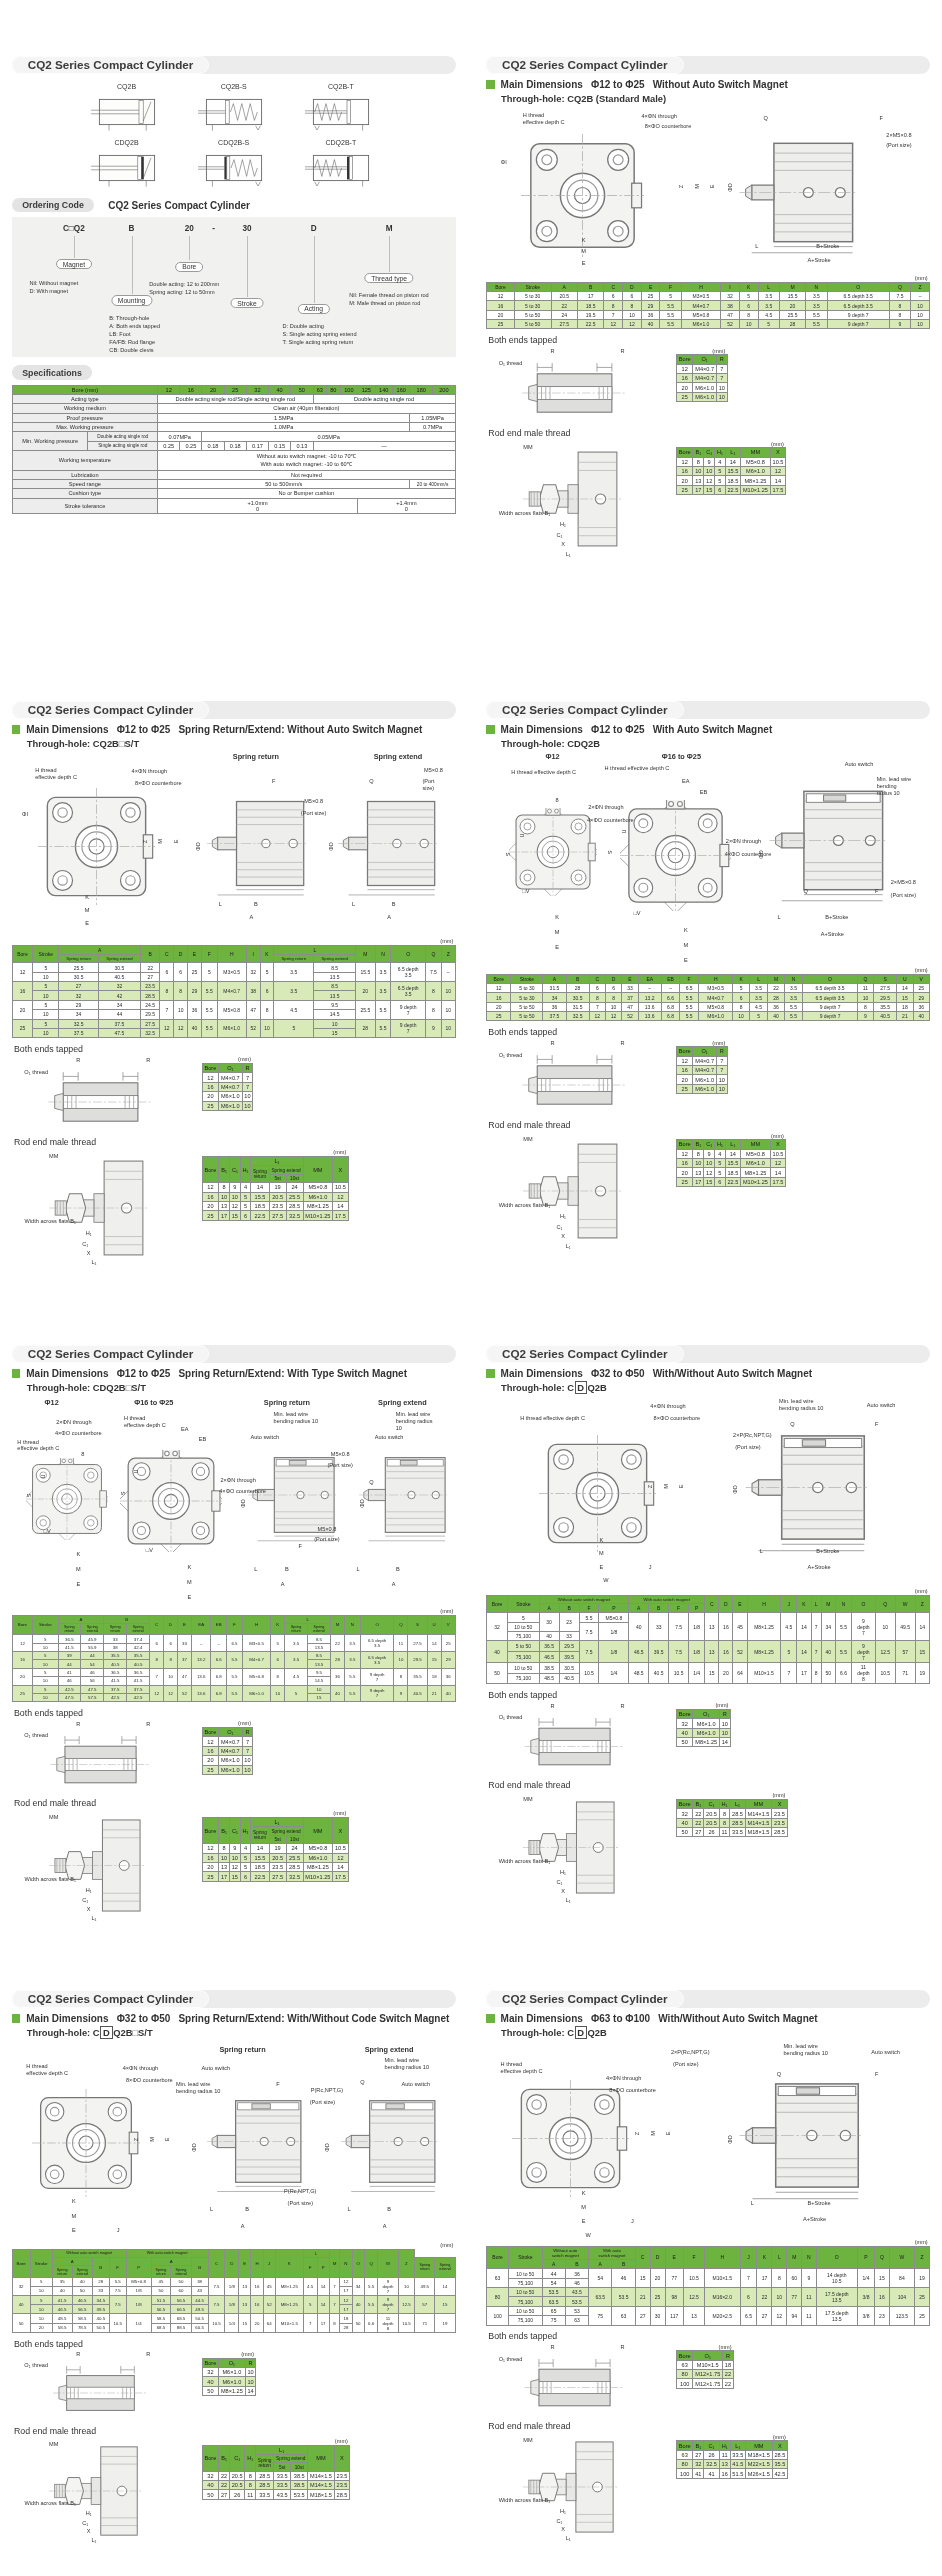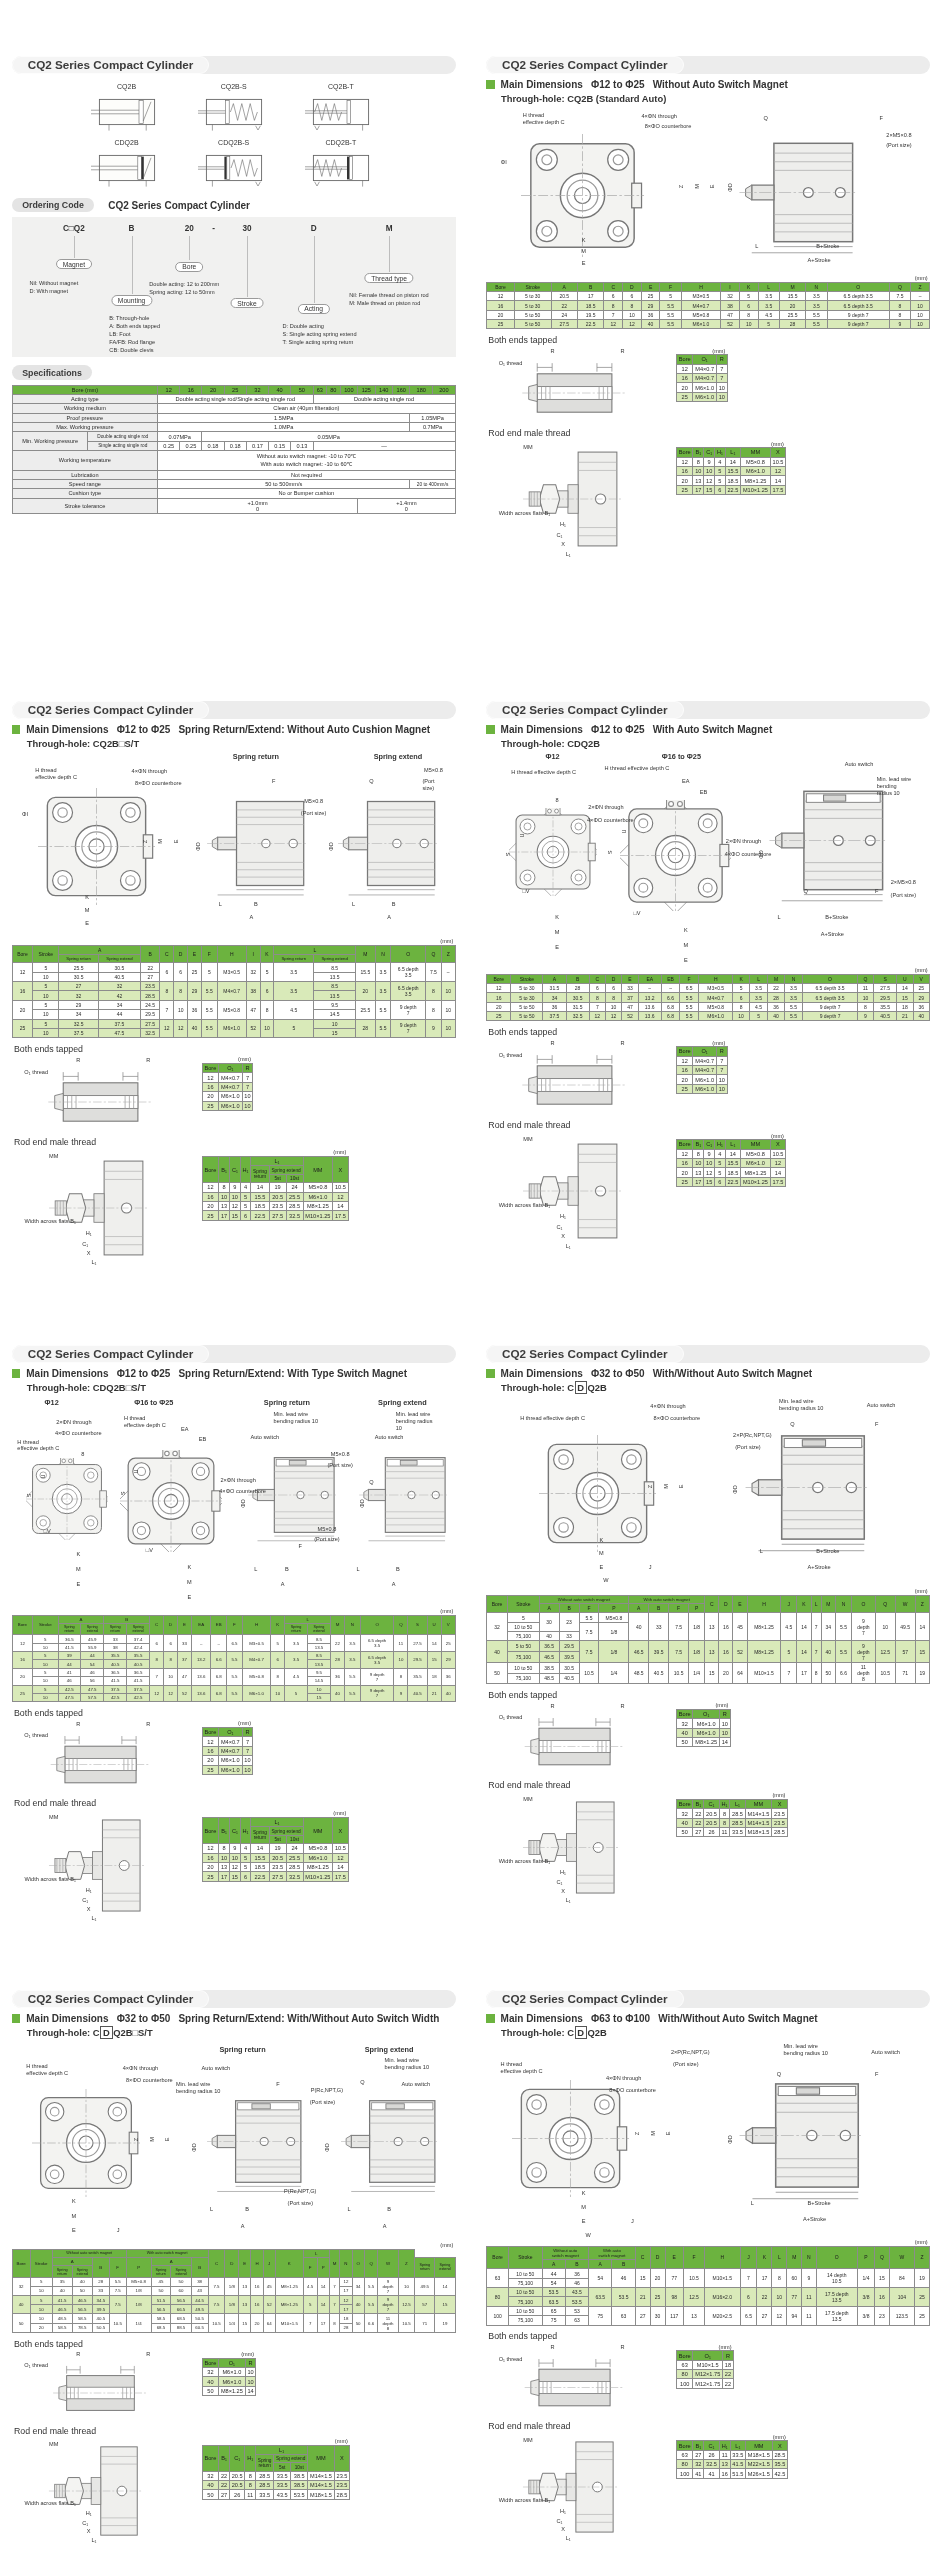--- a/index.html
+++ b/index.html
@@ -345,21 +345,21 @@
   </div>
 
   <div class="panel" style="left:486px;top:56px;">
     <div class="tbar"><span class="tpill">CQ2 Series Compact Cylinder</span></div>
     <div class="mhead">
         <span class="sq"></span>
         <span class="mh1">Main Dimensions</span>
         <span class="mh1 rng">Φ12 to Φ25</span>
         <span class="mh1">Without Auto Switch Magnet</span>
       </div>
-    <div class="through"><span>Through-hole: CQ2B (Standard Auto)</span></div>
+    <div class="through"><span>Through-hole: CQ2B (Standard Male)</span></div>
     <div class="dia" style="height:169px;">
       <svg class="dsvg" style="left:35px;top:29px;width:123px;height:123px;" viewBox="0 0 210 210" width="123" height="123">
           <use href="#sf"></use>
         </svg>
       <svg class="dsvg" style="left:251px;top:23.4px;width:123px;height:129px;" viewBox="0 0 210 220" width="123" height="129">
           <use href="#ss"></use>
         </svg>
     <span class="dlabel" style="left: 13%; top: 4%;">H thread
 effective depth C</span>
         <span class="dlabel" style="left: 39%; top: 5%;">4×ΦN through</span>
@@ -600,21 +600,21 @@
       </div>
     </div>
   </div>
 
   <div class="panel" style="left:11.7px;top:701px;">
     <div class="tbar"><span class="tpill">CQ2 Series Compact Cylinder</span></div>
     <div class="mhead">
         <span class="sq"></span>
         <span class="mh1">Main Dimensions</span>
         <span class="mh1 rng">Φ12 to Φ25</span>
-        <span class="mh1">Spring Return/Extend: Without Auto Cushion Magnet</span>
+        <span class="mh1">Spring Return/Extend: Without Auto Switch Magnet</span>
       </div>
     <div class="through"><span>Through-hole: CQ2B□S/T</span></div>
     <div class="dia" style="height:187px;">
       <svg class="dsvg" style="left:26px;top:38px;width:117px;height:117px;" viewBox="0 0 200 200" width="117" height="117">
           <use href="#sf"></use>
         </svg>
       <svg class="dsvg" style="left:193px;top:35px;width:105px;height:117px;" viewBox="0 0 180 200" width="105" height="117">
           <use href="#ss"></use>
         </svg>
       <svg class="dsvg" style="left:324px;top:35px;width:105px;height:117px;" viewBox="0 0 180 200" width="105" height="117">
@@ -1887,21 +1887,21 @@
       </div>
     </div>
   </div>
 
   <div class="panel" style="left:11.7px;top:1990px;">
     <div class="tbar"><span class="tpill">CQ2 Series Compact Cylinder</span></div>
     <div class="mhead">
         <span class="sq"></span>
         <span class="mh1">Main Dimensions</span>
         <span class="mh1 rng">Φ32 to Φ50</span>
-        <span class="mh1">Spring Return/Extend: With/Without Auto Switch Width</span>
+        <span class="mh1">Spring Return/Extend: With/Without Code Switch Magnet</span>
       </div>
     <div class="through"><span>Through-hole: C</span><span class="boxd">D</span><span>Q2B□S/T</span></div>
     <div class="dia" style="height:202px;">
       <svg class="dsvg" style="left:20.5px;top:50px;width:108px;height:108px;" viewBox="0 0 185 185" width="108" height="108">
           <use href="#sf"></use>
         </svg>
       <svg class="dsvg" style="left:193px;top:44px;width:102px;height:117px;" viewBox="0 0 175 200" width="102" height="117">
           <use href="#ssw"></use>
         </svg>
       <svg class="dsvg" style="left:327px;top:44px;width:102px;height:117px;" viewBox="0 0 175 200" width="102" height="117">

